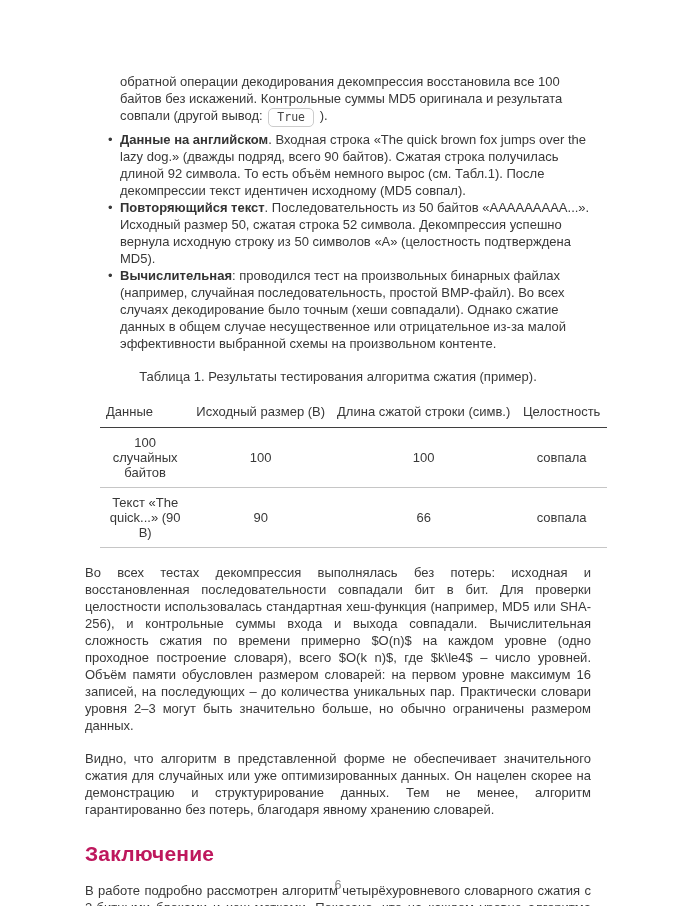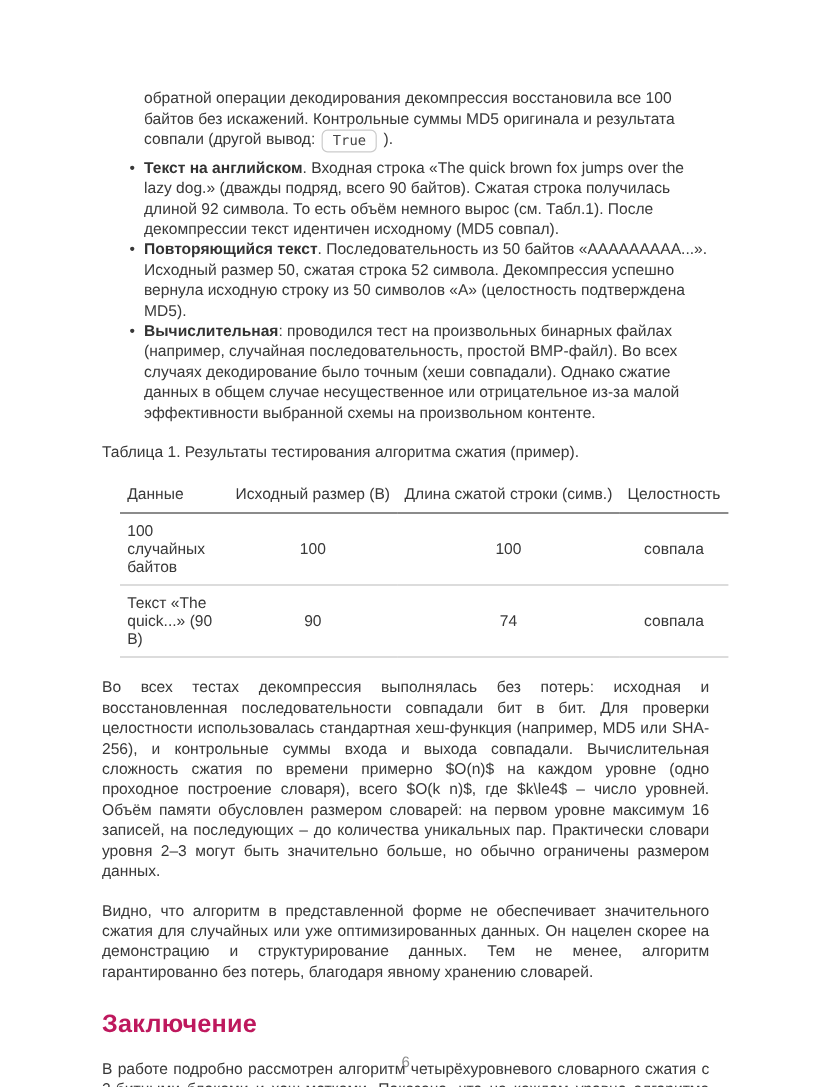--- a/index.html
+++ b/index.html
@@ -41,36 +41,37 @@
     padding-left: 12px;
     text-align: left;
   }
   ul.bullets li .bullet-marker {
     position: absolute;
     left: 0;
     top: 0;
   }
   .table-caption {
     margin-top: 16px;
-    text-align: left;
+    text-align: center;
   }
   table.results {
     border-collapse: collapse;
     margin: 12px 0 0 15px;
     width: 507px;
     font-size: 13px;
   }
   table.results th {
     font-weight: normal;
     text-align: left;
     padding: 6px 6px 8px 6px;
     white-space: nowrap;
   }
   table.results td {
     padding: 7px 6px;
+    text-align: center;
   }
   table.results thead tr {
     border-bottom: 1.5px solid #3f3f3f;
   }
   table.results tbody tr {
     border-bottom: 1px solid #c6c6c6;
   }
   table.results th:nth-child(2), table.results td:nth-child(2),
   table.results th:nth-child(3), table.results td:nth-child(3),
   table.results th:nth-child(4), table.results td:nth-child(4) {
@@ -134,21 +135,21 @@
 </head>
 <body>
 
 <div class="page">
 
   <p class="body-text indent-block">обратной операции декодирования декомпрессия восстановила все 100 байтов без искажений. Контрольные суммы MD5 оригинала и результата совпали (другой вывод: <span class="code-badge">True</span> ).</p>
 
   <ul class="bullets body-text">
     <li>
       <span class="bullet-marker">•</span>
-      <span><strong>Текст на английском</strong>. Входная строка «The quick brown fox jumps over the lazy dog.» (дважды подряд, всего 90 байтов). Сжатая строка получилась длиной 92 символа. То есть объём немного вырос (см. Табл.1). После декомпрессии текст идентичен исходному (MD5 совпал).</span>
+      <span><strong>Данные на английском</strong>. Входная строка «The quick brown fox jumps over the lazy dog.» (дважды подряд, всего 90 байтов). Сжатая строка получилась длиной 92 символа. То есть объём немного вырос (см. Табл.1). После декомпрессии текст идентичен исходному (MD5 совпал).</span>
     </li>
     <li>
       <span class="bullet-marker">•</span>
       <span><strong>Повторяющийся текст</strong>. Последовательность из 50 байтов «AAAAAAAAA...». Исходный размер 50, сжатая строка 52 символа. Декомпрессия успешно вернула исходную строку из 50 символов «A» (целостность подтверждена MD5).</span>
     </li>
     <li>
       <span class="bullet-marker">•</span>
       <span><strong>Вычислительная</strong>: проводился тест на произвольных бинарных файлах (например, случайная последовательность, простой BMP-файл). Во всех случаях декодирование было точным (хеши совпадали). Однако сжатие данных в общем случае несущественное или отрицательное из-за малой эффективности выбранной схемы на произвольном контенте.</span>
     </li>
   </ul>
@@ -167,21 +168,21 @@
     <tbody>
       <tr>
         <td>100 случайных байтов</td>
         <td>100</td>
         <td>100</td>
         <td>совпала</td>
       </tr>
       <tr>
         <td>Текст «The quick...» (90 B)</td>
         <td>90</td>
-        <td>74</td>
+        <td>66</td>
         <td>совпала</td>
       </tr>
     </tbody>
   </table>
 
   <p class="body-text para">Во всех тестах декомпрессия выполнялась без потерь: исходная и восстановленная последовательности совпадали бит в бит. Для проверки целостности использовалась стандартная хеш-функция (например, MD5 или SHA-256), и контрольные суммы входа и выхода совпадали. Вычислительная сложность сжатия по времени примерно $O(n)$ на каждом уровне (одно проходное построение словаря), всего $O(k n)$, где $k\le4$ – число уровней. Объём памяти обусловлен размером словарей: на первом уровне максимум 16 записей, на последующих – до количества уникальных пар. Практически словари уровня 2–3 могут быть значительно больше, но обычно ограничены размером данных.</p>
 
   <p class="body-text para para-gap">Видно, что алгоритм в представленной форме не обеспечивает значительного сжатия для случайных или уже оптимизированных данных. Он нацелен скорее на демонстрацию и структурирование данных. Тем не менее, алгоритм гарантированно без потерь, благодаря явному хранению словарей.</p>
 
   <h2 class="section-heading">Заключение</h2>

